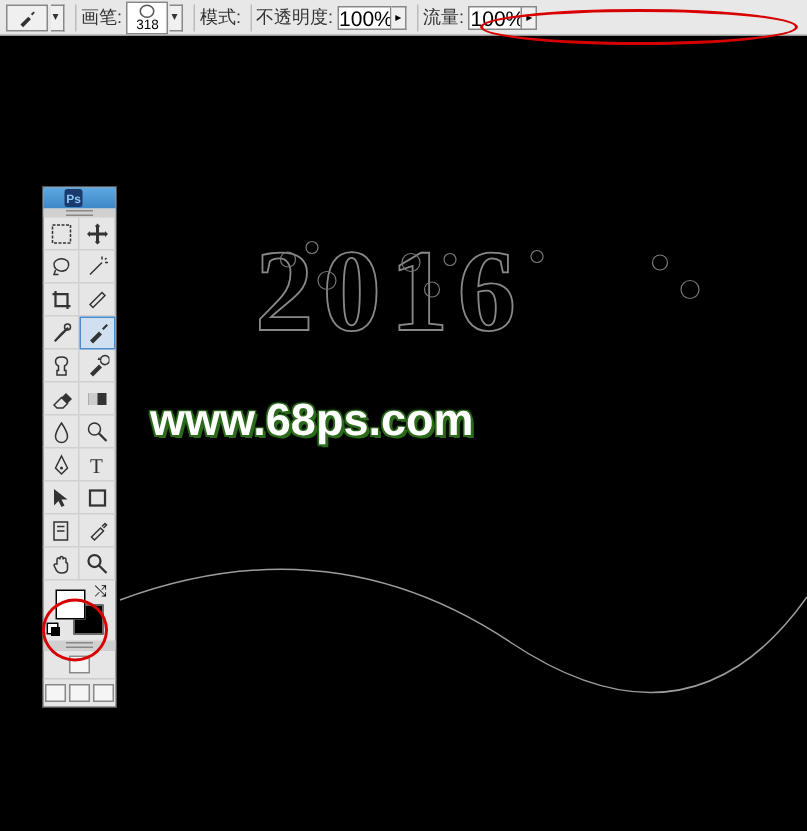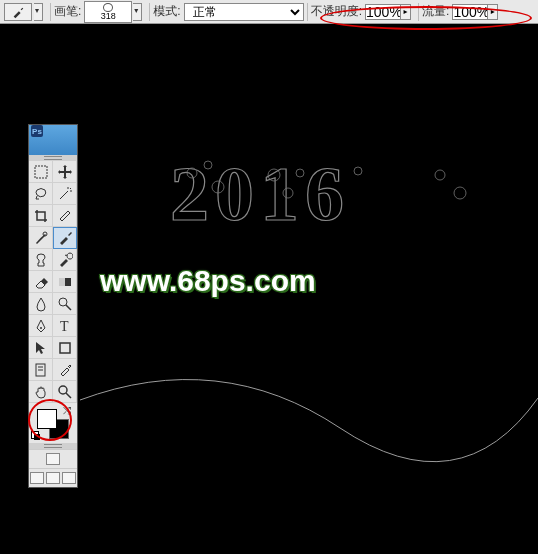--- a/index.html
+++ b/index.html
@@ -5,34 +5,34 @@
     * { margin: 0; padding: 0; box-sizing: border-box; }
     body { width: 538px; height: 554px; background: #e8e8e8; font-family: "SimSun", Arial, sans-serif; font-size: 12px; position: relative; overflow: hidden; }
     
     .options-bar { height: 24px; background: #e8e8e8; border-bottom: 1px solid #999; display: flex; align-items: center; padding: 0 4px; position: relative; }
     .tool-preview { width: 28px; height: 18px; border: 1px solid #888; background: #f0f0f0; display: flex; align-items: center; justify-content: center; margin-right: 2px; }
     .tool-preview svg { width: 14px; height: 14px; }
     .dropdown-arrow { display: inline-block; width: 9px; height: 18px; border: 1px solid #888; border-left: none; background: #f0f0f0; position: relative; margin-right: 4px; }
     .dropdown-arrow::after { content: "▾"; font-size: 8px; position: absolute; left: 1px; top: 2px; color: #333; }
     .sep { width: 1px; height: 18px; background: #bbb; margin: 0 3px; }
     .label { color: #333; margin-right: 3px; }
-    .brush-preview { width: 48px; height: 22px; border: 1px solid #888; background: #fff; display: flex; flex-direction: column; align-items: center; padding: 1px; margin-right: 1px; }
+    .brush-preview { width: 28px; height: 22px; border: 1px solid #888; background: #fff; display: flex; flex-direction: column; align-items: center; padding: 1px; margin-right: 1px; }
     .brush-dot { width: 10px; height: 10px; border: 1px solid #555; border-radius: 50%; }
     .brush-size { font-size: 9px; line-height: 9px; }
     .mode-select { height: 18px; border: 1px solid #888; background: #fff; padding: 0 4px; font-size: 12px; font-family: inherit; min-width: 120px; }
     .num-input { width: 36px; height: 16px; font-size: 14px; text-align: center; border: 1px solid #888; background: #fff; }
     .small-arrow { display: inline-block; width: 10px; height: 16px; border: 1px solid #888; border-left: none; background: #f0f0f0; font-size: 8px; line-height: 14px; text-align: center; margin-right: 4px; }
     
     .red-ellipse-top { position: absolute; top: 6px; left: 320px; width: 212px; height: 24px; border: 2px solid #d80000; border-radius: 50%; pointer-events: none; z-index: 20; }
     .red-circle-bottom { position: absolute; top: 399px; left: 28px; width: 44px; height: 42px; border: 2px solid #d80000; border-radius: 50%; pointer-events: none; z-index: 20; }
     
     .canvas-area { position: absolute; top: 24px; left: 0; right: 0; bottom: 0; background: #000; }
     
     .toolbox { position: absolute; top: 124px; left: 28px; width: 50px; background: #e6e6e6; border: 1px solid #555; z-index: 10; }
-    .toolbox-title { height: 30px; background: linear-gradient(#5ea7e0, #3d87c7); display: flex; padding: 0 2px; }
+    .toolbox-title { height: 14px; background: linear-gradient(#5ea7e0, #3d87c7); display: flex; align-items: center; padding: 0 14px; }
     .ps-logo { width: 12px; height: 12px; background: #1a3a6e; color: #8dc3f5; font-size: 8px; font-weight: bold; display: flex; align-items: center; justify-content: center; border-radius: 2px; }
     .tb-handle { height: 6px; background: #d0d0d0; display: flex; align-items: center; justify-content: center; }
     .tb-handle::after { content: ""; width: 18px; height: 2px; border-top: 1px solid #888; border-bottom: 1px solid #888; }
     .tool-grid { display: grid; grid-template-columns: 1fr 1fr; }
     .tool-cell { width: 24px; height: 22px; display: flex; align-items: center; justify-content: center; font-size: 14px; color: #333; border-right: 1px solid #d0d0d0; border-bottom: 1px solid #d0d0d0; cursor: pointer; }
     .tool-cell.selected { background: #d0e0f0; border: 1px solid #4a8ccc; }
     .tool-cell svg { width: 16px; height: 16px; }
     
     .color-swatches { position: relative; height: 40px; }
     .fg-swatch { position: absolute; top: 6px; left: 8px; width: 20px; height: 20px; background: #fff; border: 1px solid #000; z-index: 2; }
@@ -63,23 +63,20 @@
   <span class="dropdown-arrow"></span>
   <span class="sep"></span>
   <span class="label">画笔:</span>
   <div class="brush-preview">
     <div class="brush-dot"></div>
     <div class="brush-size">318</div>
   </div>
   <span class="dropdown-arrow"></span>
   <span class="sep"></span>
   <span class="label">模式:</span>
-  <select class="mode-select">
-    <option>正常</option>
-  </select>
   <span class="sep"></span>
   <span class="label">不透明度:</span>
   <input class="num-input" value="100%" style="">
   <span class="small-arrow">▸</span>
   <span class="sep"></span>
   <span class="label">流量:</span>
   <input class="num-input" value="100%" style="">
   <span class="small-arrow">▸</span>
 </div>
 

